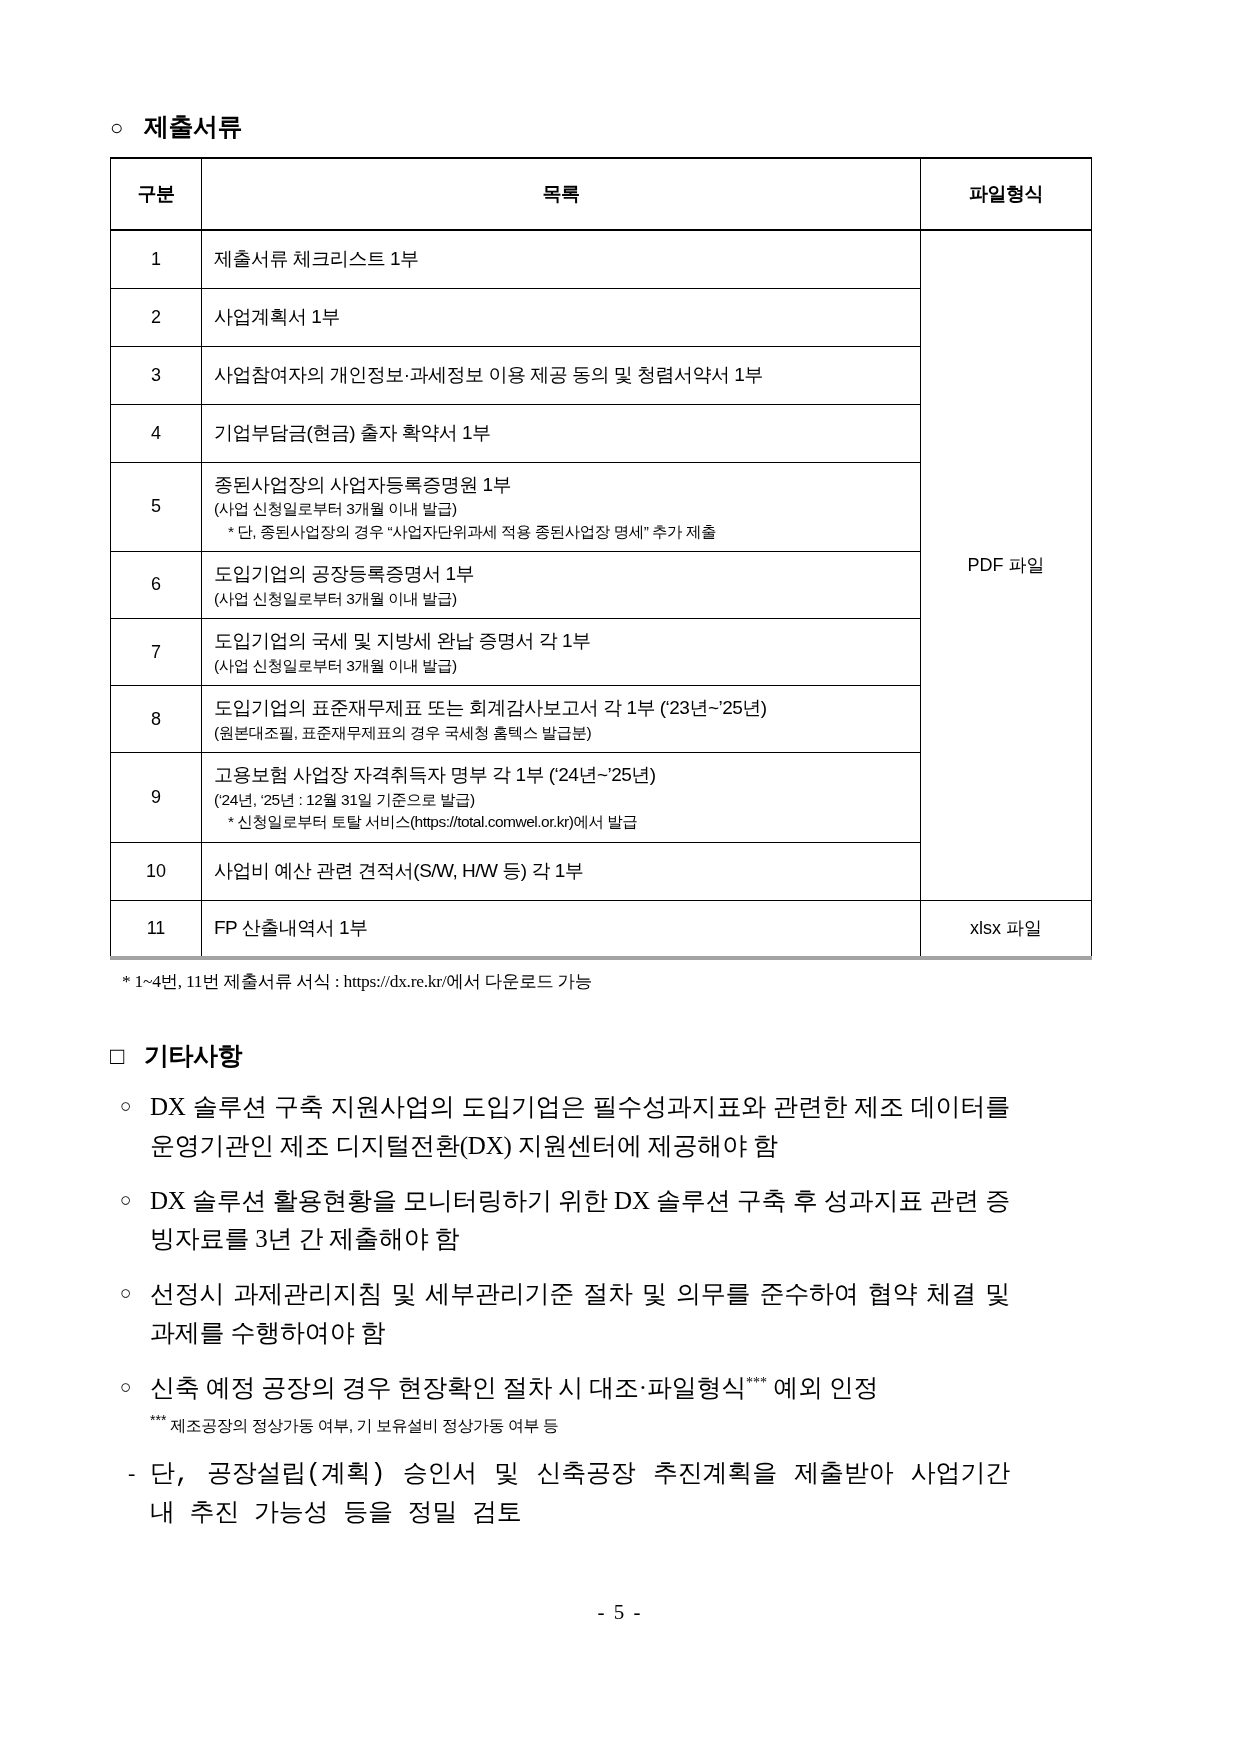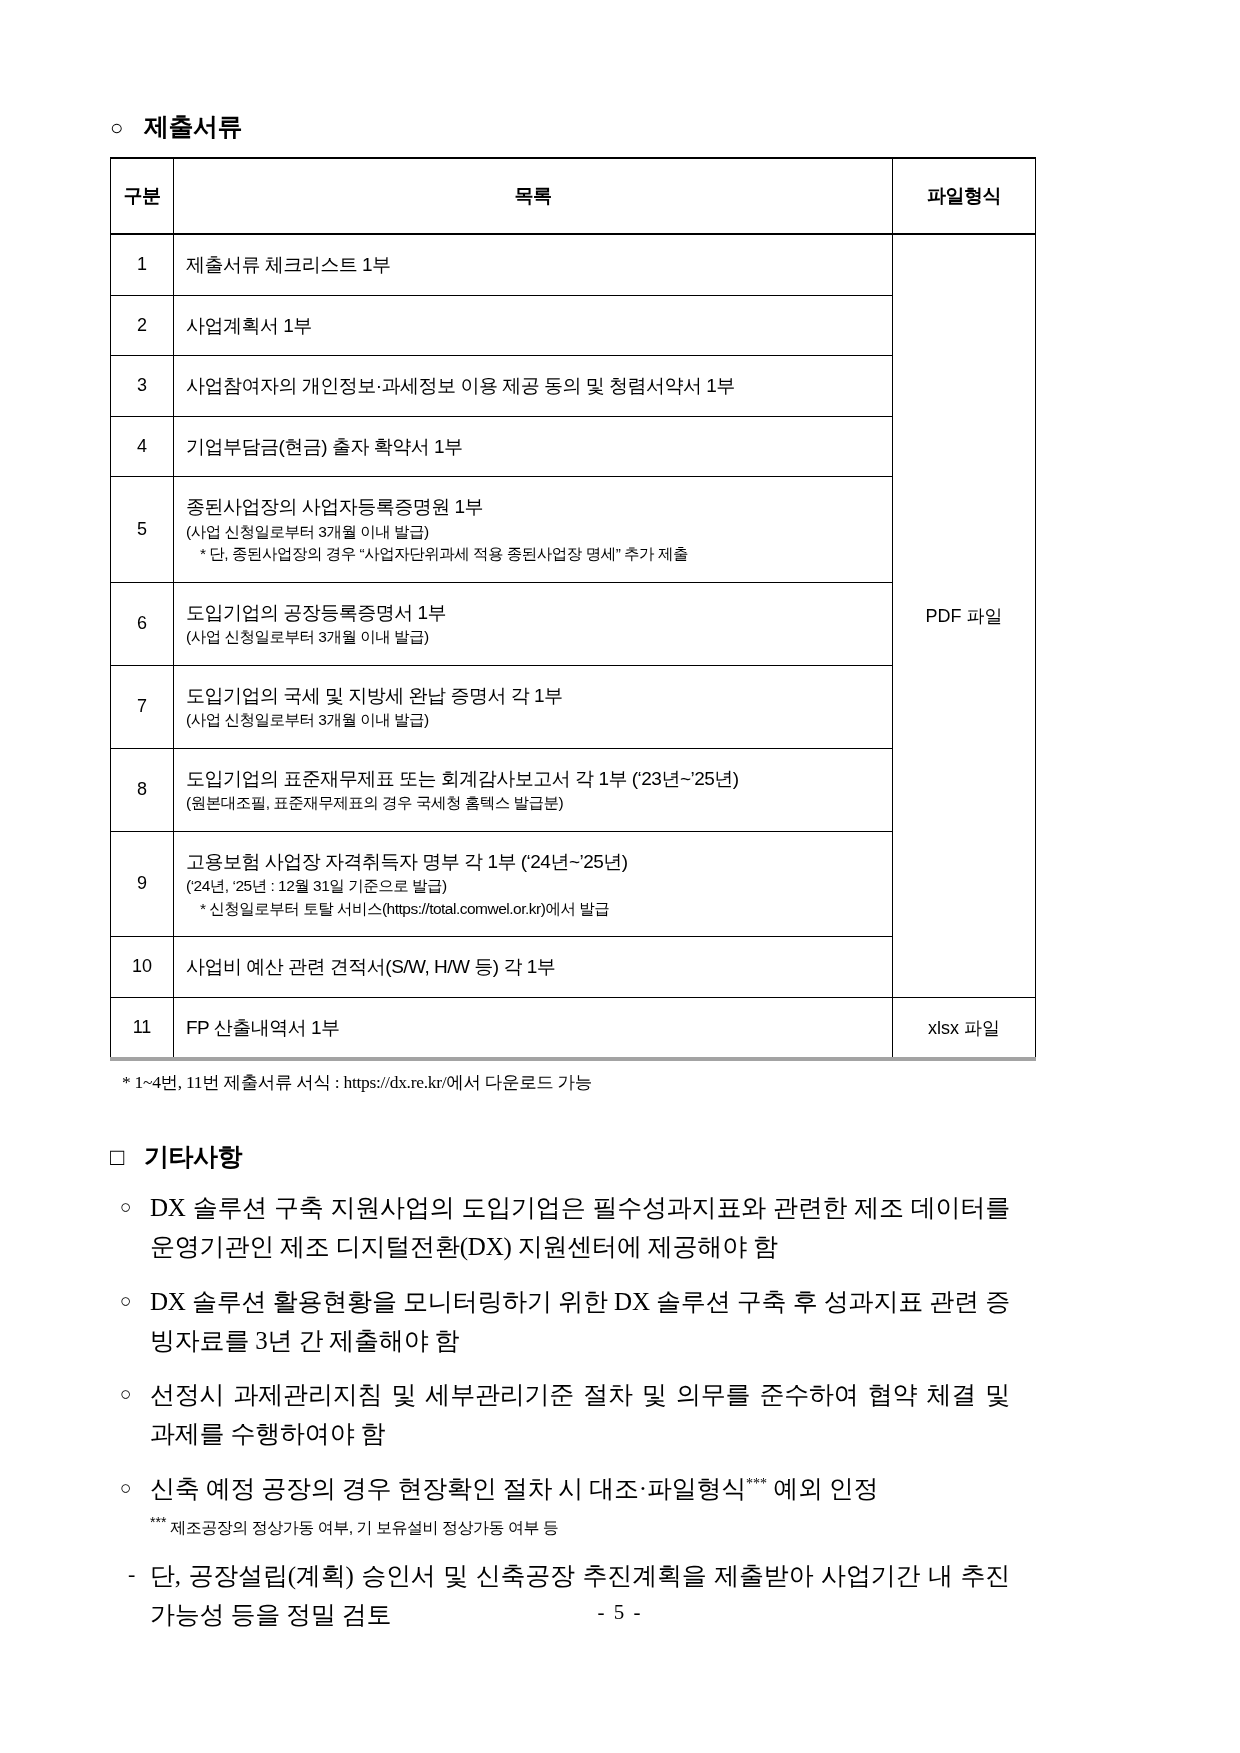--- a/index.html
+++ b/index.html
@@ -50,37 +50,37 @@
 
   
   table.doclist {
     border-collapse: collapse;
     width: 900px;
     table-layout: fixed;
   }
   table.doclist th,
   table.doclist td {
     border: 1px solid #000;
-    padding: 0;
+    padding: 14px;
     vertical-align: middle;
   }
   table.doclist thead th {
     border-top: 2px solid #000;
     border-bottom: 2px solid #000;
     font-size: 19px;
     font-weight: bold;
     text-align: center;
     height: 42px;
     letter-spacing: -0.5px;
   }
   table.doclist tbody td {
     font-size: 18px;
   }
   .col-no   { width: 62px; text-align: center; }
-  .col-item { width: 694px; text-align: left; padding: 16px 12px !important; }
+  .col-item { width: 694px; text-align: left; padding: 8px 12px !important; }
   .col-fmt  { width: 142px; text-align: center; font-size: 19px; }
   tbody tr:last-child td { border-bottom: 4px solid #a3a3a3; }
 
   .item-main {
     font-size: 19px;
     letter-spacing: -0.5px;
     line-height: 1.45;
   }
   .item-sub {
     font-size: 15.5px;
@@ -152,20 +152,21 @@
     line-height: 1.55;
     padding-left: 18px;
     box-sizing: border-box;
   }
   .dash .bd {
     flex: 1 1 auto;
     font-size: 25px;
     line-height: 1.55;
     letter-spacing: -0.2px;
     text-align: justify;
+    font-family: Liberation Mono, monospace;
   }
 
   
   .page-num {
     position: absolute;
     left: 0;
     top: 1600px;
     width: 1240px;
     text-align: center;
     font-family: "Liberation Serif", serif;

